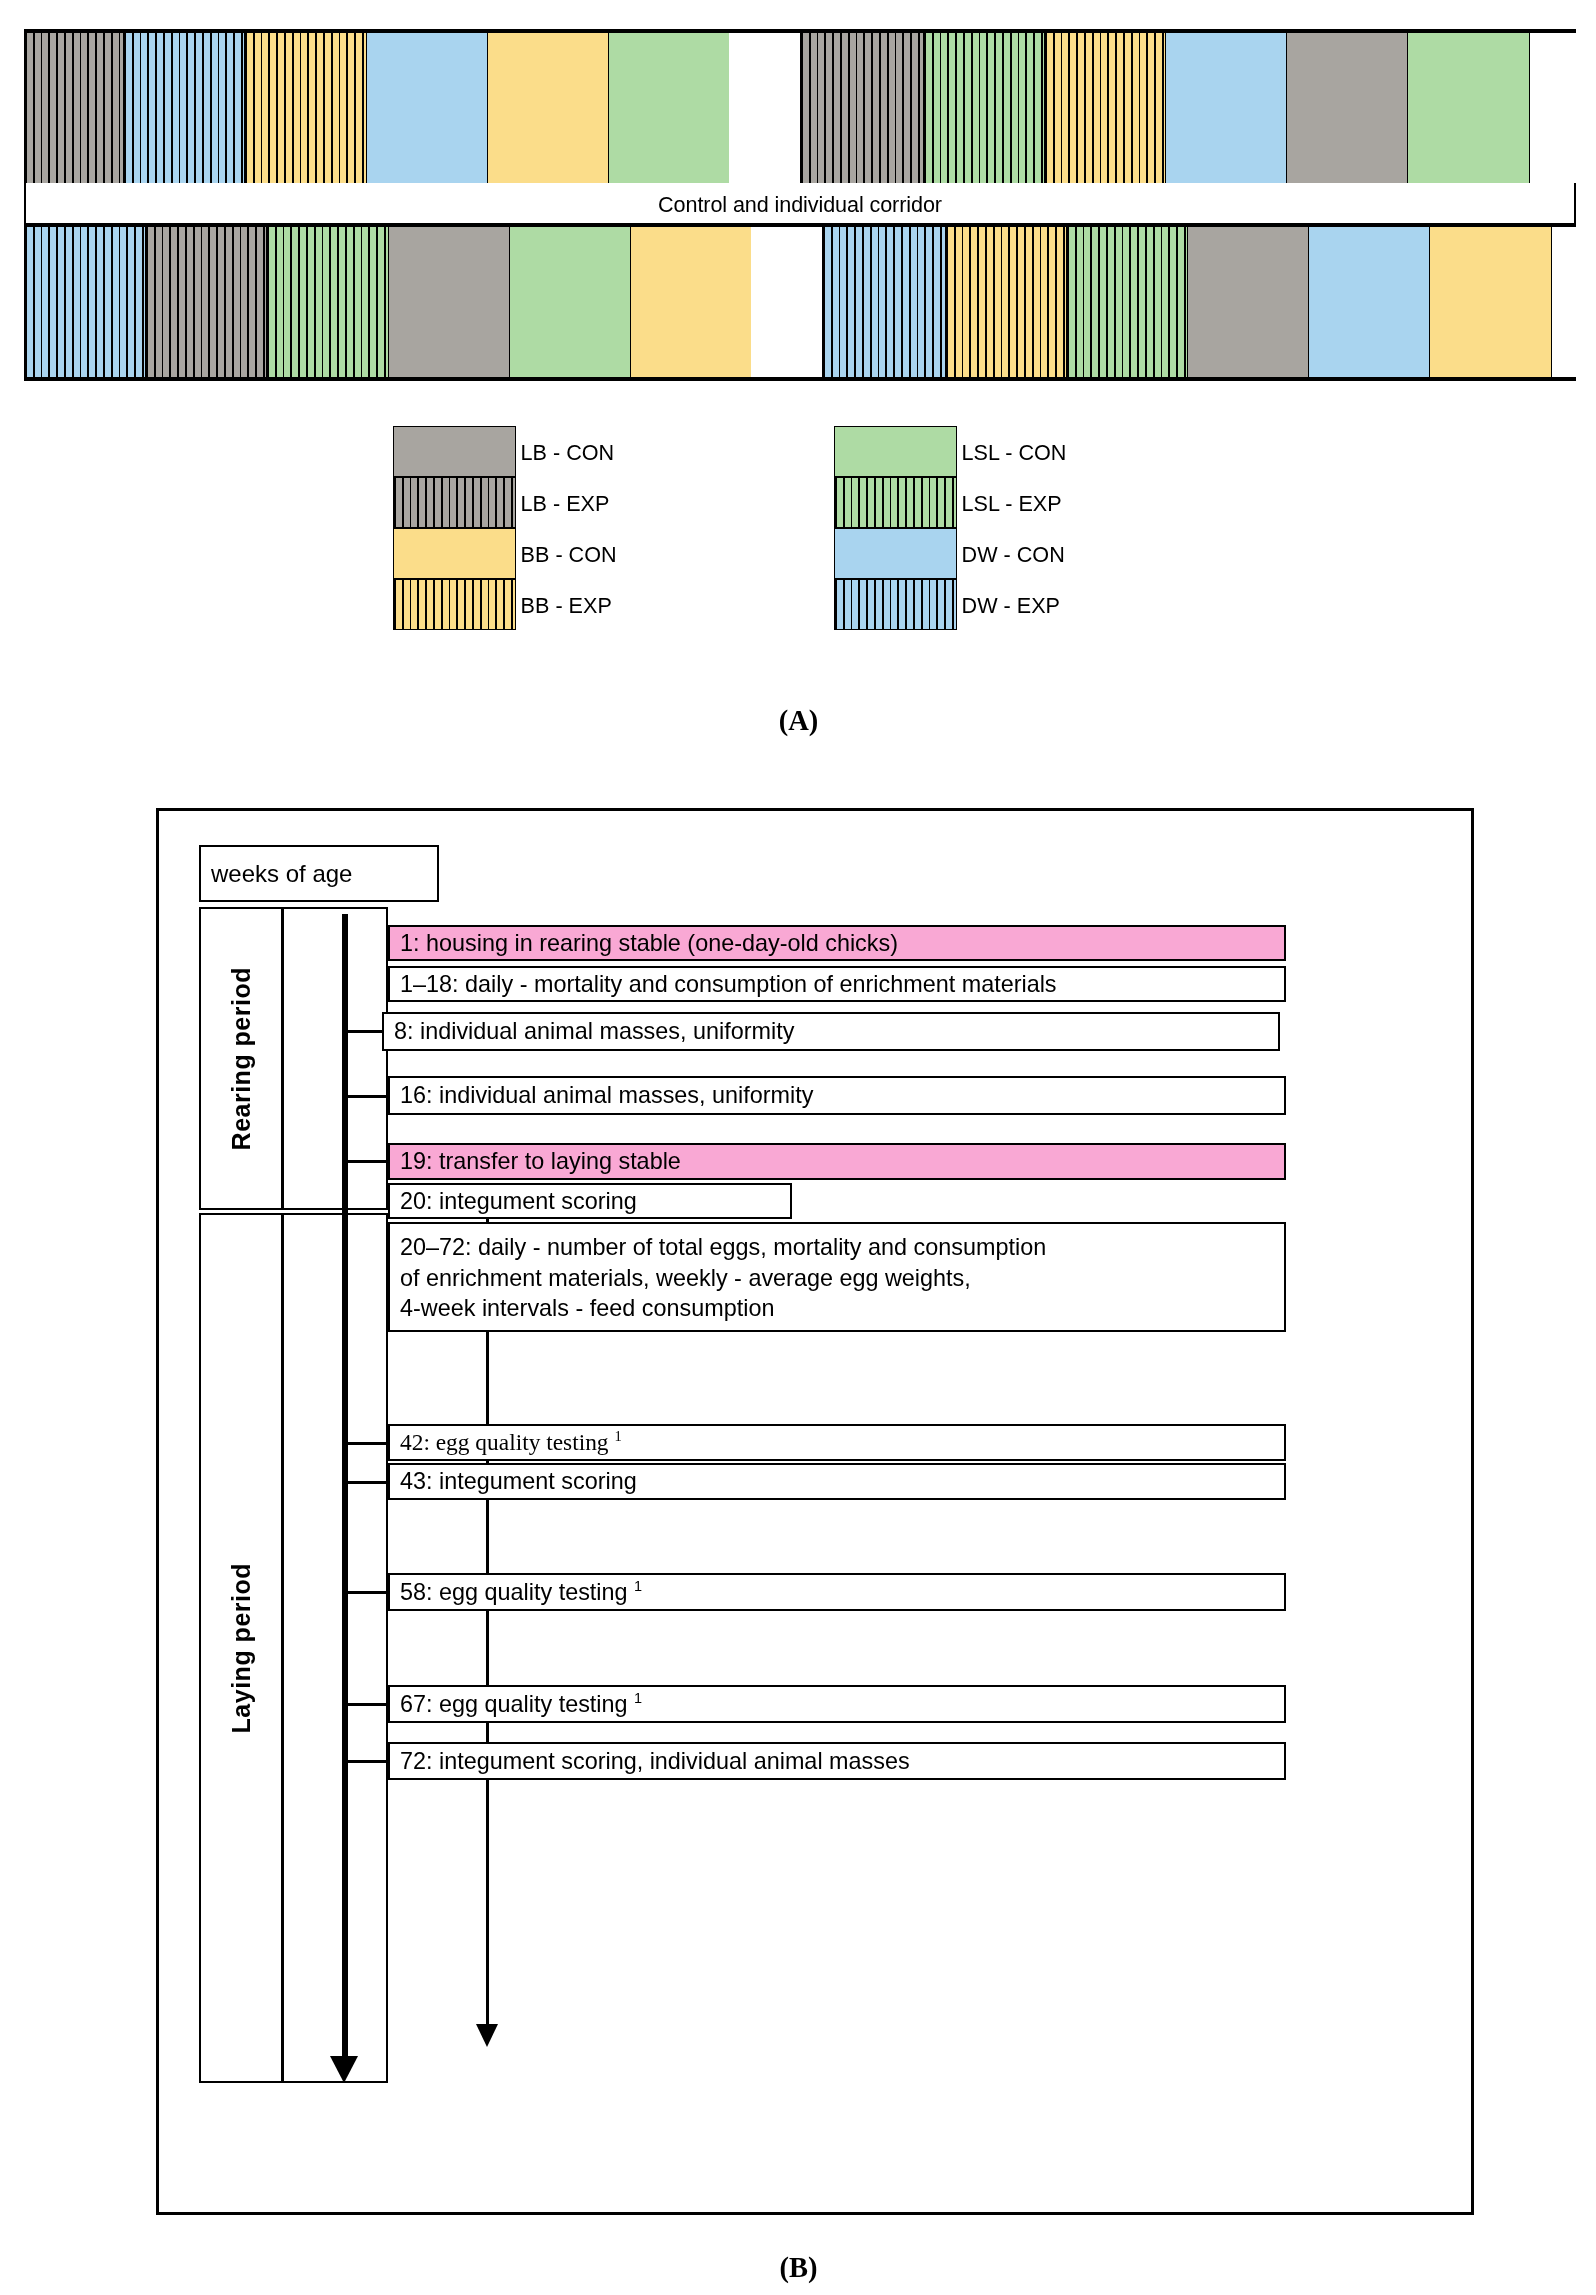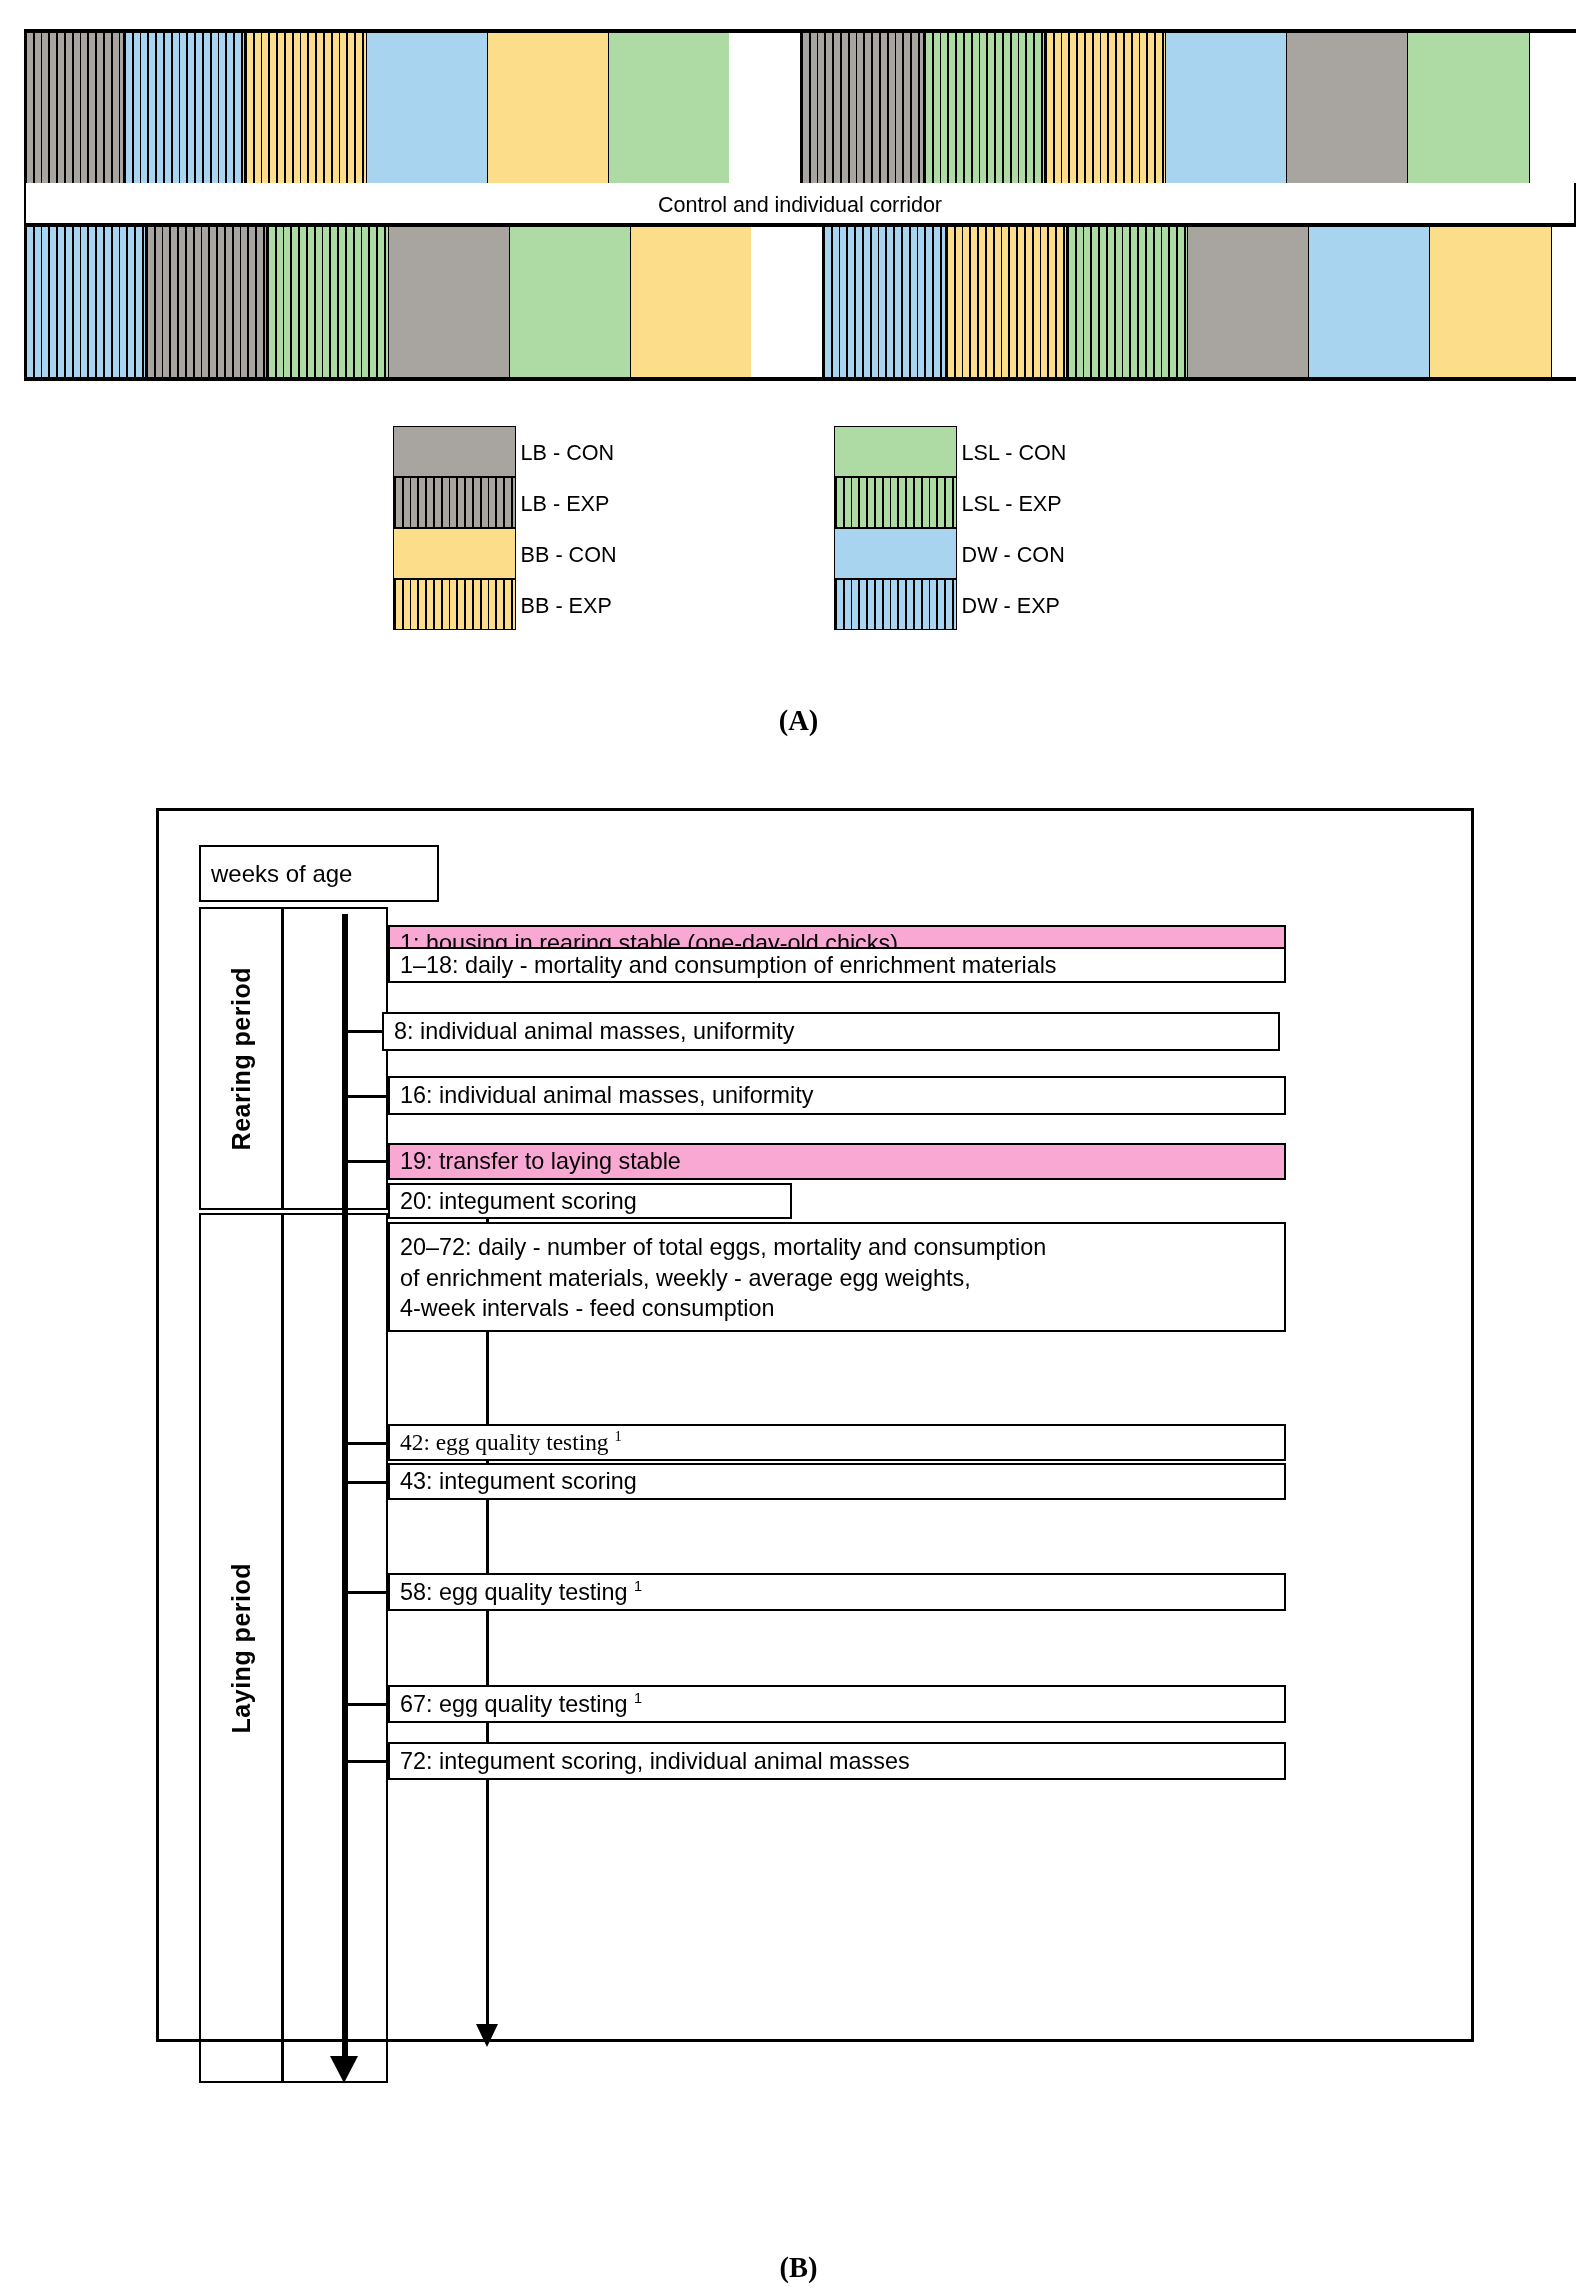--- a/index.html
+++ b/index.html
@@ -111,21 +111,21 @@
   }
   #caption-a { top: 705px; left: 0; }
   #caption-b { top: 2252px; left: 0; }
 
   
   #panel-b {
     position: absolute;
     left: 156px;
     top: 808px;
     width: 1318px;
-    height: 1234px;
+    height: 1407px;
     border: 3.2px solid #000;
     box-sizing: border-box;
     background: #ffffff;
   }
 
   
   #weeks-box {
     position: absolute;
     left: 40px;
     top: 34px;
@@ -361,21 +361,21 @@
       <div class="tick" style="top: 631px;"></div>
       <div class="tick" style="top: 670px;"></div>
       <div class="tick" style="top: 780px;"></div>
       <div class="tick" style="top: 892px;"></div>
       <div class="tick" style="top: 949px;"></div>
     </div>
   <div id="events-layer">
       <div class="event-box highlight" style="top: 114px; left: 229px; width: 898px; height: 36px;">
         <span class="txt">1: housing in rearing stable (one-day-old chicks)</span>
       </div>
-      <div class="event-box" style="top: 136px; left: 229px; width: 898px; height: 36px;">
+      <div class="event-box" style="top: 155px; left: 229px; width: 898px; height: 36px;">
         <span class="txt">1–18: daily - mortality and consumption of enrichment materials</span>
       </div>
       <div class="event-box" style="top: 201px; left: 223px; width: 898px; height: 39px;">
         <span class="txt">8: individual animal masses, uniformity</span>
       </div>
       <div class="event-box" style="top: 265px; left: 229px; width: 898px; height: 39px;">
         <span class="txt">16: individual animal masses, uniformity</span>
       </div>
       <div class="event-box highlight" style="top: 332px; left: 229px; width: 898px; height: 37px;">
         <span class="txt">19: transfer to laying stable</span>

